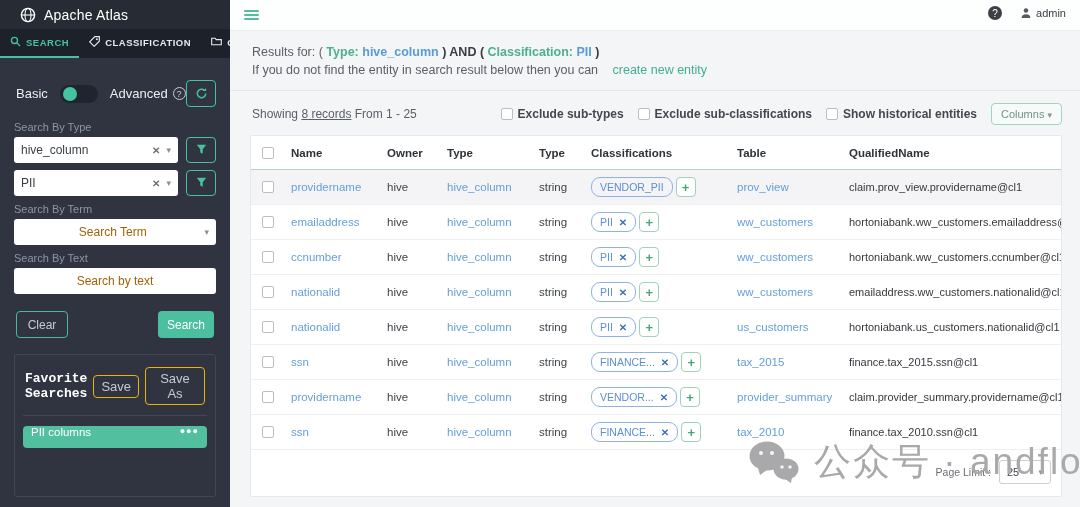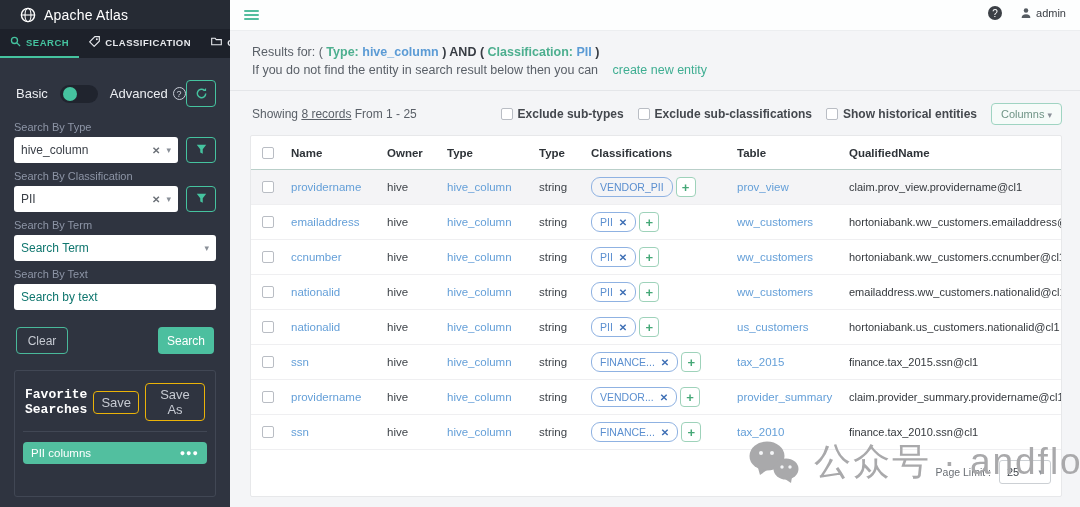--- a/index.html
+++ b/index.html
@@ -21,33 +21,33 @@
   .toggle { width:38px; height:18px; background:#20242e; border-radius:10px; margin:0 12px; position:relative; cursor:pointer; }
   .toggle-knob { width:14px; height:14px; border-radius:50%; background:#45c39f; position:absolute; left:3px; top:2px; }
   .q-circle { width:13px; height:13px; border:1px solid #c7ccd6; border-radius:50%; color:#c7ccd6; font-size:9px; display:inline-flex; align-items:center; justify-content:center; margin-left:5px; }
   .refresh-btn { margin-left:auto; width:30px; height:27px; border:1px solid #45c39f; border-radius:4px; background:transparent; color:#45c39f; display:flex; align-items:center; justify-content:center; cursor:pointer; }
   .refresh-btn svg { width:13px; height:13px; }
   .field-group { margin-bottom:7px; }
   .field-label { color:#8d95a6; font-size:11px; margin-bottom:4px; }
   .field-row { display:flex; gap:8px; }
   .select-box { flex:1; height:26px; background:#fff; border-radius:3px; display:flex; align-items:center; padding:0 7px; font-size:12px; color:#3a3f47; min-width:0; }
   .select-box .val { flex:1; white-space:nowrap; overflow:hidden; }
-  .select-box .ph { flex:1; color:#0f766e; }
+  .select-box .ph { flex:1; color:#a16207;text-align:center; }
   .clear-x { color:#6b7077; font-size:10px; font-weight:bold; margin-right:6px; cursor:pointer; }
   .caret { color:#8a9098; font-size:9px; cursor:pointer; }
   .filter-btn { width:30px; height:26px; border:1px solid #45c39f; border-radius:4px; background:transparent; color:#45c39f; display:flex; align-items:center; justify-content:center; cursor:pointer; flex:none; }
   .filter-btn svg { width:11px; height:11px; }
   .action-row { display:flex; justify-content:space-between; margin:10px 2px 4px 2px; }
   .btn-clear { width:52px; height:27px; border:1px solid #49b99a; border-radius:4px; background:transparent; color:#c6cad2; font-size:12px; cursor:pointer; }
   .btn-search { width:56px; height:27px; border:none; border-radius:4px; background:#4cbf9f; color:#fff; font-size:12px; cursor:pointer; }
   .fav-panel { border:1px solid #414754; border-radius:3px; margin-top:12px; flex:1; padding:12px 8px; }
   .fav-head { display:flex; align-items:center; gap:6px; padding:0 2px 10px 2px; border-bottom:1px solid #414754; }
   .fav-title { color:#fff; font-size:13px; font-weight:bold; flex:1;font-family:Liberation Mono, monospace; }
   .fav-btn { border:1px solid #eab308; background:transparent; color:#c6cad2; font-size:13px; border-radius:4px; padding:3px 7px; cursor:pointer; }
-  .fav-item { margin-top:10px; background:#52bf9f; border-radius:4px; height:22px; display:flex; align-items:center; padding:0 8px; color:#fff; font-size:11.5px; cursor:pointer; }
+  .fav-item { margin-top:10px; background:#52bf9f; border-radius:4px; height:22px; display:flex; align-items:flex-start; padding:0 8px; color:#fff; font-size:11.5px; cursor:pointer; }
   .fav-item .dots { margin-left:auto; letter-spacing:1px; font-size:9px; cursor:pointer; }
 
   
   .main { flex:1; display:flex; flex-direction:column; background:#f4f5f7; min-width:0; }
   .main-top { height:30px; background:#fdfefe; display:flex; align-items:center; padding:0 14px; justify-content:space-between; flex:none; box-shadow:0 1px 0 #eceef0; }
   .hamburger { width:15px; cursor:pointer; }
   .hamburger div { height:2px; background:#53bd9e; margin:2px 0; border-radius:1px; }
   .top-right { display:flex; align-items:center; gap:18px; margin-top:-4px; }
   .help-circle { width:14px; height:14px; background:#3c4046; color:#fff; border-radius:50%; font-size:10px; display:flex; align-items:center; justify-content:center; cursor:pointer; }
   .user-chip { display:flex; align-items:center; gap:4px; color:#3c4046; font-size:11px; cursor:pointer; }
@@ -151,21 +151,20 @@
                 <span class="caret">▾</span>
               </div>
               <span class="filter-btn">
                 <span><svg viewBox="0 0 14 14">
                     <path d="M1 1 h12 L8.6 6.8 v5.6 l-3.2 -1.6 V6.8 Z" fill="currentColor"></path>
                   </svg></span>
               </span>
             </div>
           </div>
           <div class="field-group">
-            <div class="field-label">Search By Classification</div>
             <div class="field-row">
               <div class="select-box">
                 <span class="val">PII</span>
                 <span class="clear-x">✕</span>
                 <span class="caret">▾</span>
               </div>
               <span class="filter-btn">
                 <span><svg viewBox="0 0 14 14">
                     <path d="M1 1 h12 L8.6 6.8 v5.6 l-3.2 -1.6 V6.8 Z" fill="currentColor"></path>
                   </svg></span>

